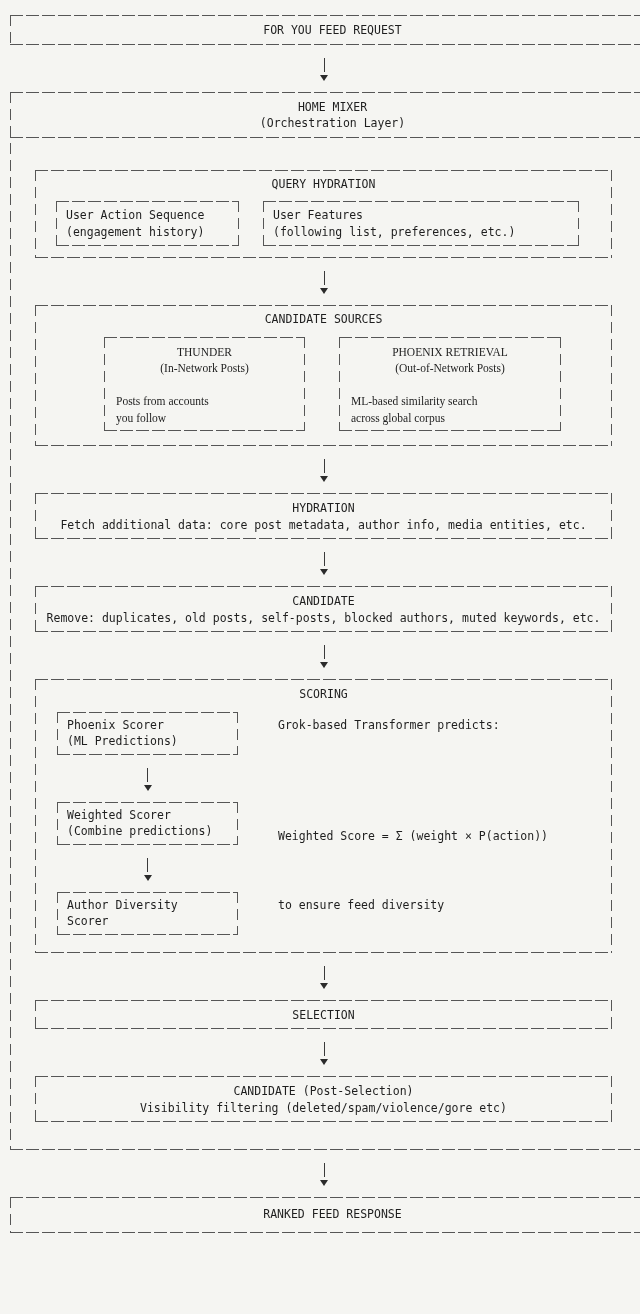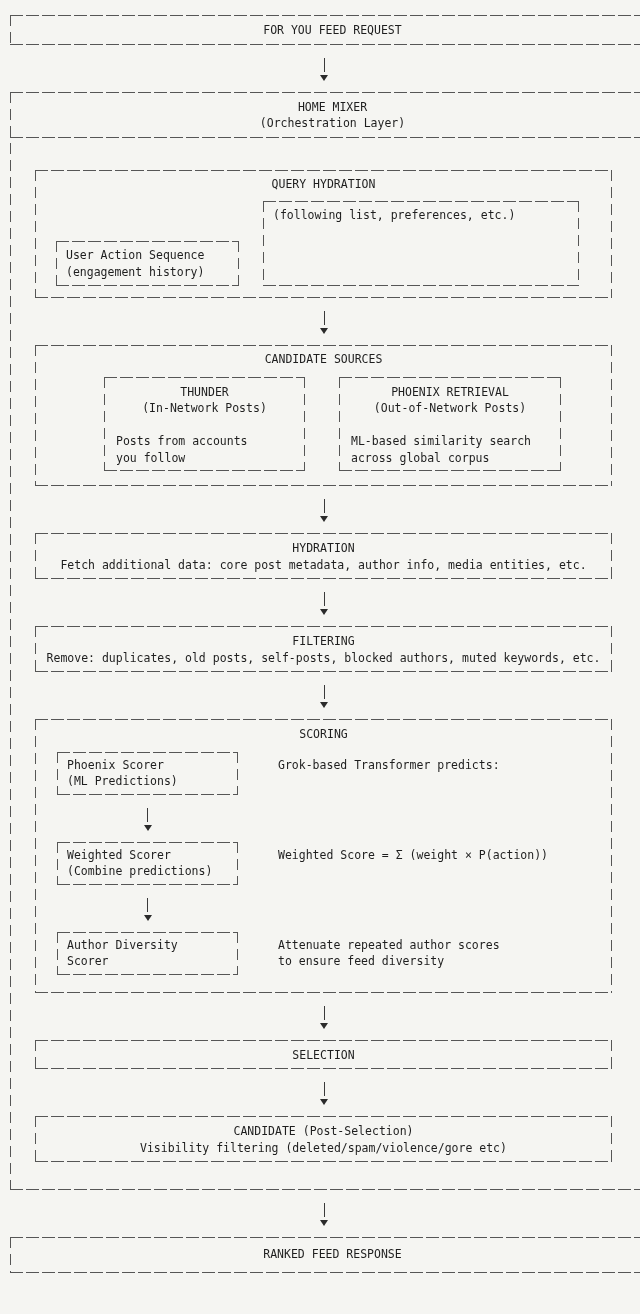--- a/index.html
+++ b/index.html
@@ -36,26 +36,26 @@
   
   .mixer{padding-bottom:28px;}
   .mixer-header{padding:7px 0 5px;}
   .sep{height:1px;background:repeating-linear-gradient(to right,#565656 0 13px,transparent 13px 16px);}
   .mixer-content{padding-top:32px;}
   .inner{margin-left:25px;width:577px;}
   
   .qh{padding:6px 0 12px;}
   .qh-row{display:flex;margin:9px 0 0 21px;}
   .qh-box{padding:6px 10px;}
-  .qh-1{width:183px;margin-top:40px;}
+  .qh-1{width:183px;}
   .qh-2{width:316px;margin-left:24px;}
   
   .cs{padding:6px 0 15px;}
   .cs-row{display:flex;margin:9px 0 0 69px;}
-  .cs-box{padding:7px 0 5px;}
+  .cs-box{padding:7px 0 5px;font-family:Liberation Serif, serif;}
   .cs-1{width:201px;}
   .cs-2{width:222px;margin-left:34px;}
   .cs-blank{height:16.5px;}
   .cs-body{padding-left:12px;}
   
   .wide{padding:7px 8px 6px;text-align:center;}
   
   .scoring{padding:7px 0 18px;}
   .srow{display:flex;align-items:flex-start;margin-left:22px;}
   .srow{margin-top:9px;}
@@ -87,20 +87,21 @@
     <div class="mixer-content">
 
       <div class="box inner qh">
         <div class="center">QUERY HYDRATION</div>
         <div class="qh-row">
           <div class="box qh-box qh-1">
             <div>User Action Sequence</div>
             <div>(engagement history)</div>
           </div>
           <div class="box qh-box qh-2">
+            <div>User Features</div>
             <div>(following list, preferences, etc.)</div>
           </div>
         </div>
       </div>
 
       <div class="arrow inner-arrow">
         <div class="arrow-line"></div>
         <div class="arrow-head"></div>
       </div>
 
@@ -137,21 +138,21 @@
         <div>HYDRATION</div>
         <div>Fetch additional data: core post metadata, author info, media entities, etc.</div>
       </div>
 
       <div class="arrow inner-arrow">
         <div class="arrow-line"></div>
         <div class="arrow-head"></div>
       </div>
 
       <div class="box inner wide">
-        <div>FILTERING</div>
+        <div>CANDIDATE</div>
         <div>Remove: duplicates, old posts, self-posts, blocked authors, muted keywords, etc.</div>
       </div>
 
       <div class="arrow inner-arrow">
         <div class="arrow-line"></div>
         <div class="arrow-head"></div>
       </div>
 
       <div class="box inner scoring">
         <div class="center">SCORING</div>
@@ -164,42 +165,41 @@
           <div class="snote">
             <div>Grok-based Transformer predicts:</div>
           </div>
         </div>
 
         <div class="arrow score-arrow">
           <div class="arrow-line"></div>
           <div class="arrow-head"></div>
         </div>
 
-        <div class="srow" style="margin-top:0;">
+        <div class="srow" style="margin-top:0;align-items:flex-end;">
           <div class="box sbox">
             <div>Weighted Scorer</div>
             <div>(Combine predictions)</div>
           </div>
           <div class="snote">
             <div>Weighted Score = Σ (weight × P(action))</div>
           </div>
         </div>
 
         <div class="arrow score-arrow">
           <div class="arrow-line"></div>
           <div class="arrow-head"></div>
         </div>
 
         <div class="srow" style="margin-top:0;">
           <div class="box sbox">
             <div>Author Diversity</div>
             <div>Scorer</div>
           </div>
           <div class="snote">
-            <div>Attenuate repeated author scores</div>
             <div>to ensure feed diversity</div>
           </div>
         </div>
       </div>
 
       <div class="arrow inner-arrow">
         <div class="arrow-line"></div>
         <div class="arrow-head"></div>
       </div>
 

